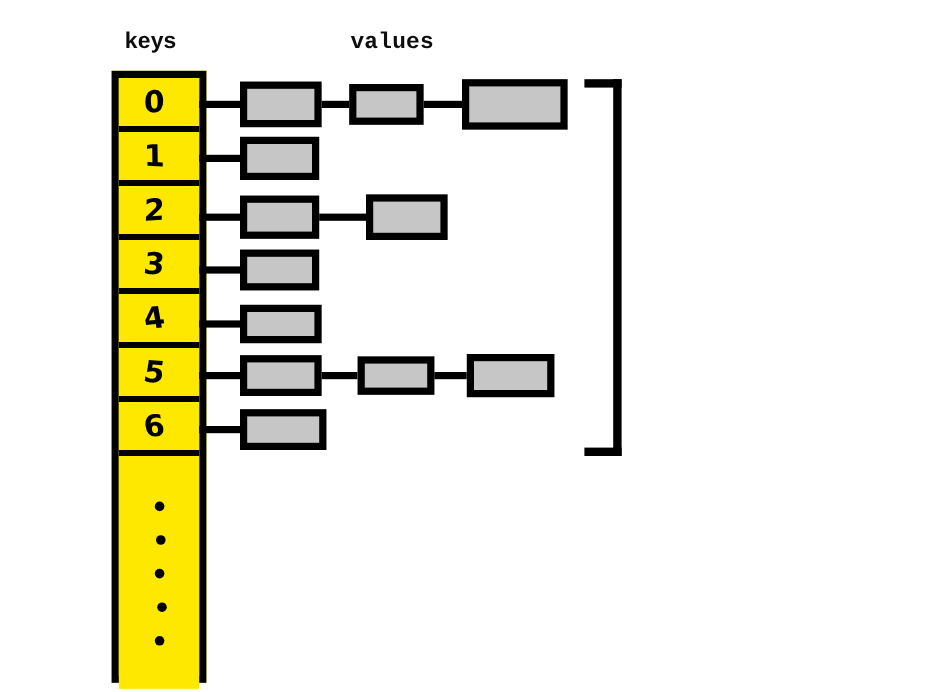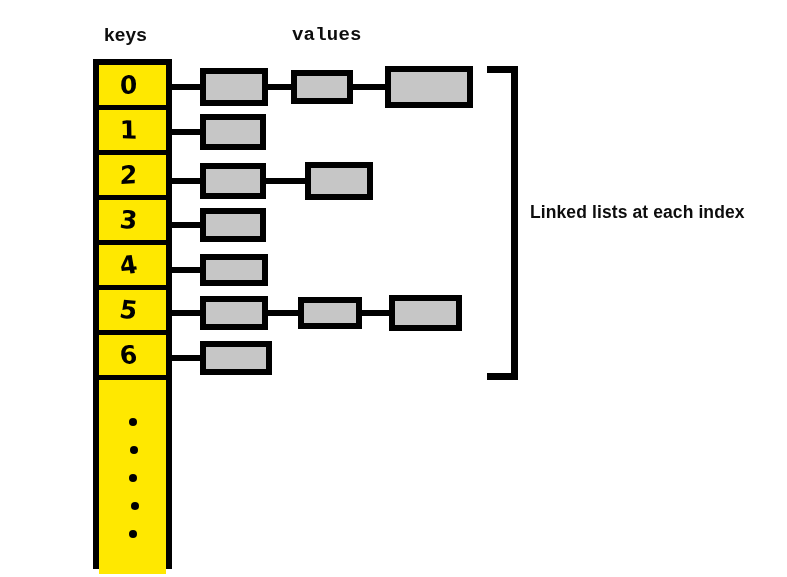--- a/index.html
+++ b/index.html
@@ -240,15 +240,14 @@
         <div class="node" style="width: 72px; height: 34px;"></div>
       </div>
     </div>
 
   <div id="bracket">
     <div class="b-arm top"></div>
     <div class="b-vert"></div>
     <div class="b-arm bottom"></div>
   </div>
 
-  <div id="bracket-label">Linked lists at each index</div>
 
 </div>
 
 </body></html>

